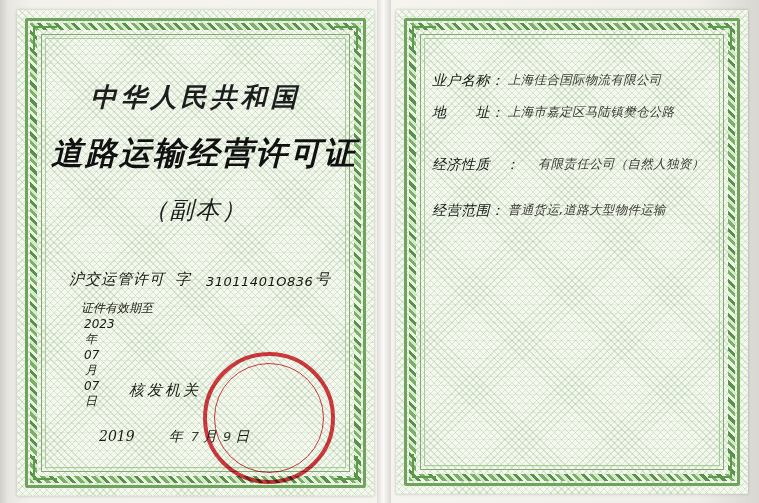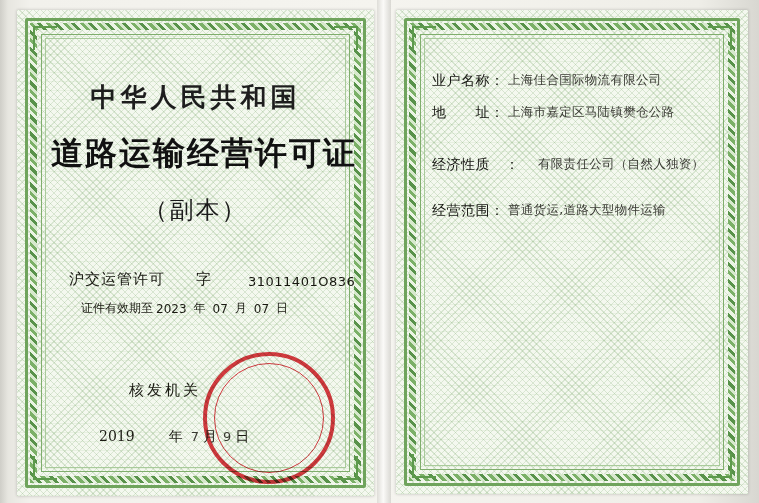--- a/index.html
+++ b/index.html
@@ -12,20 +12,21 @@
     height: 503px;
     font-family: "DejaVu Sans", "Liberation Sans", sans-serif;
     overflow: hidden;
   }
 
   #page {
     position: relative;
     width: 759px;
     height: 503px;
     background: #6d28d9;
+    font-style: italic;
   }
 
   
   .paper-bg {
     position: absolute;
     left: 0; top: 0;
     width: 759px; height: 503px;
     background:
       linear-gradient(90deg, #cfcec8 0px, #e7e6e0 8px, #f2f1ec 30px, #f5f4ef 50%, #efeee8 92%, #d8d7d1 100%);
   }
@@ -132,44 +133,44 @@
   
   .lic-row {
     position: absolute;
     left: 18px; right: 10px; top: 226px;
     display: flex;
     align-items: flex-end;
     font-family: "DejaVu Serif", "Liberation Serif", serif;
     font-size: 15px;
     color: #16160f;
     white-space: nowrap;
-    gap: 21px;
   }
   .lic-row .lbl { letter-spacing: 1px; }
   .lic-row .zi { margin: 0 10px; }
   .lic-row .num {
     font-family: "DejaVu Sans", "Liberation Sans", sans-serif;
     font-size: 13px;
     letter-spacing: 0.5px;
     padding: 0 6px;
     min-width: 92px;
     text-align: right;
   }
   .lic-row .hao { margin-left: 8px; }
 
   
   .valid-row {
     position: absolute;
     left: 30px; right: 18px; top: 256px;
     display: flex;
-    align-items: center;
+    align-items: flex-start;
     font-family: "DejaVu Serif", "Liberation Serif", serif;
     font-size: 12px;
     color: #1a1a12;
     white-space: nowrap;
+    flex-direction: column;
   }
   .valid-row .v {
     font-family: "DejaVu Sans", "Liberation Sans", sans-serif;
     font-size: 12px;
     padding: 0 3px;
   }
   .valid-row .u { padding: 0 4px; }
 
   
   .date-row {

